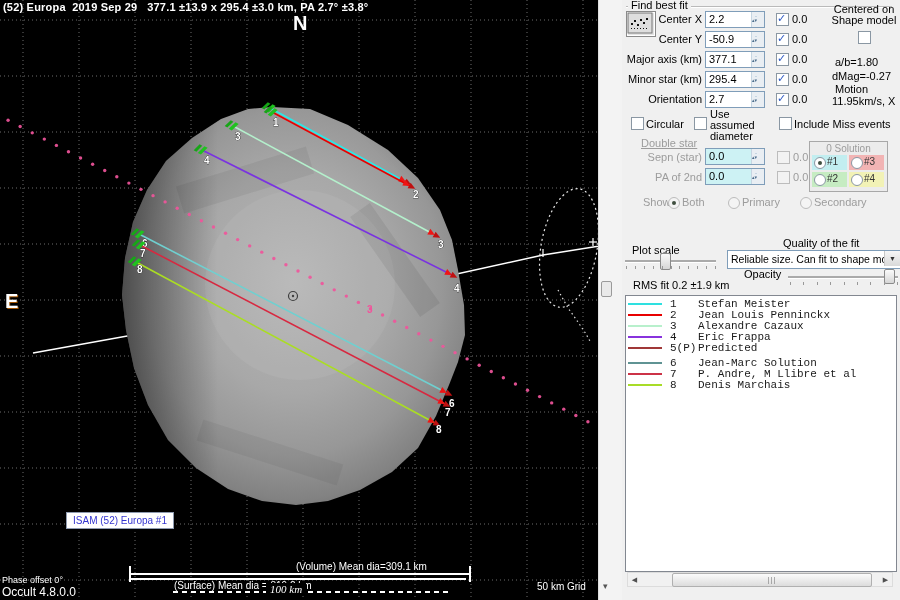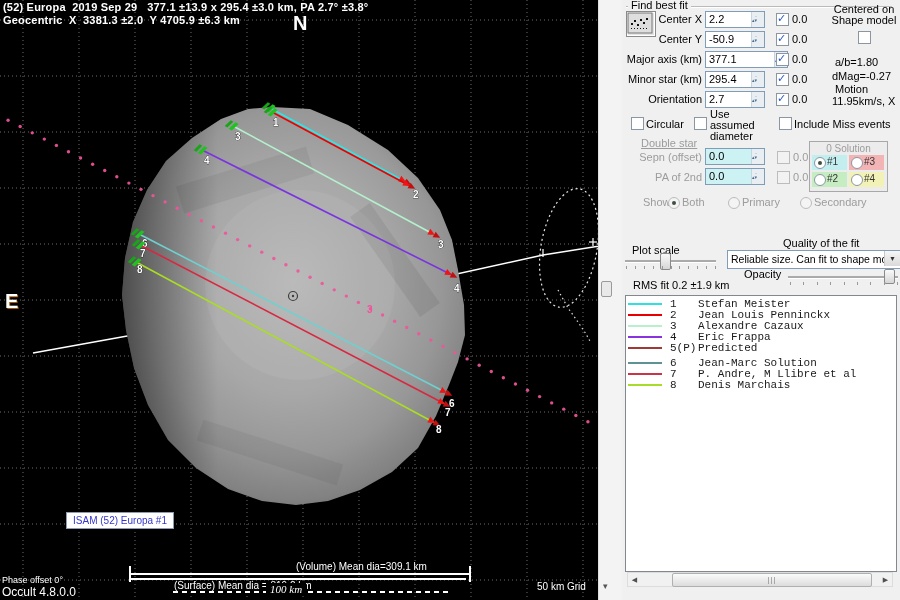--- a/index.html
+++ b/index.html
@@ -269,21 +269,20 @@
         </g>
         <text x="137" y="273" fill="#fff" font-family="&quot;Liberation Sans&quot;,sans-serif" font-size="10" font-weight="bold" stroke="#000" stroke-width="0.6" paint-order="stroke">8</text>
         <text x="436" y="433" fill="#fff" font-family="&quot;Liberation Sans&quot;,sans-serif" font-size="10" font-weight="bold" stroke="#000" stroke-width="0.6" paint-order="stroke">8</text>
         <ellipse cx="569" cy="248" rx="28" ry="60" transform="rotate(10 569 248)" fill="none" stroke="#e8e8e8" stroke-width="1.2" stroke-dasharray="2 3"></ellipse>
         <polyline points="558,290 568,308 578,322 586,334 591,343" fill="none" stroke="#ddd" stroke-width="1.2" stroke-dasharray="1.5 3"></polyline>
         <line x1="589" y1="242" x2="597" y2="242" stroke="#fff" stroke-width="1.2"></line>
         <line x1="593" y1="238" x2="593" y2="246" stroke="#fff" stroke-width="1.2"></line>
         <line x1="543" y1="249" x2="543" y2="257" stroke="#fff" stroke-width="1.2"></line>
       </svg>
     <div class="ptext title1">(52) Europa  2019 Sep 29   377.1 ±13.9 x 295.4 ±3.0 km, PA 2.7° ±3.8°</div>
-    <div class="ptext title2">Geocentric  X  3381.3 ±2.0  Y 4705.9 ±6.3 km</div>
     <div class="ptext north">N</div>
     <div class="ptext east">E</div>
     <div class="ptext pink3" style="left: 367px; top: 304px;">3</div>
     <div class="isam">ISAM (52) Europa #1</div>
     <div class="tickL"></div>
     <div class="tickR"></div>
     <div class="volbar"></div>
     <div class="surfbar"></div>
     <div class="ptext vollabel">(Volume) Mean dia=309.1 km</div>
     <div class="ptext surflabel">(Surface) Mean dia = 319.2 km</div>
@@ -330,21 +329,21 @@
         <div class="cb on" style="left: 154px; top: 13px;"></div>
         <div class="sig" style="left: 170px; top: 13px;">0.0</div>
         <div class="flabel" style="top: 33px;">Center Y</div>
         <div class="tbox" style="top: 31px;">
           <span class="val">-50.9</span>
           <span class="spin"><span class="sp">▴</span><span class="sp b">▾</span></span>
         </div>
         <div class="cb on" style="left: 154px; top: 33px;"></div>
         <div class="sig" style="left: 170px; top: 33px;">0.0</div>
         <div class="flabel" style="top: 53px;">Major axis (km)</div>
-        <div class="tbox" style="top: 51px; padding-left: 23px;">
+        <div class="tbox" style="top: 51px;">
           <span class="val">377.1</span>
           <span class="spin"><span class="sp">▴</span><span class="sp b">▾</span></span>
         </div>
         <div class="cb on" style="left: 154px; top: 53px;"></div>
         <div class="sig" style="left: 170px; top: 53px;">0.0</div>
         <div class="flabel" style="top: 73px;">Minor star (km)</div>
         <div class="tbox" style="top: 71px;">
           <span class="val">295.4</span>
           <span class="spin"><span class="sp">▴</span><span class="sp b">▾</span></span>
         </div>
@@ -369,21 +368,21 @@
 
     <div class="cb" style="left:9px;top:117px;"></div>
     <div class="abs" style="left:24px;top:118px;">Circular</div>
     <div class="cb" style="left:72px;top:117px;"></div>
     <div class="abs" style="left:88px;top:109px;width:62px;line-height:11px;">Use assumed diameter</div>
     <div class="cb" style="left:157px;top:117px;"></div>
     <div class="abs" style="left:172px;top:118px;">Include Miss events</div>
 
     <div class="abs dis-t ds-title" style="left:19px;top:137px;">Double star</div>
 
-    <div class="flabel dis-t" style="top:151px;">Sepn (offset)</div>
+    <div class="flabel dis-t" style="top:151px;">Sepn (star)</div>
     <div class="tbox cyan-box" style="top:148px;">
       <span class="val">0.0</span>
       <span class="spin"><span class="sp">▴</span><span class="sp b">▾</span></span>
     </div>
     <div class="cb dis" style="left:155px;top:151px;"></div>
     <div class="sig dis-t" style="left:171px;top:151px;">0.0</div>
 
     <div class="flabel dis-t" style="top:171px;">PA of 2nd</div>
     <div class="tbox cyan-box" style="top:168px;">
       <span class="val">0.0</span>

